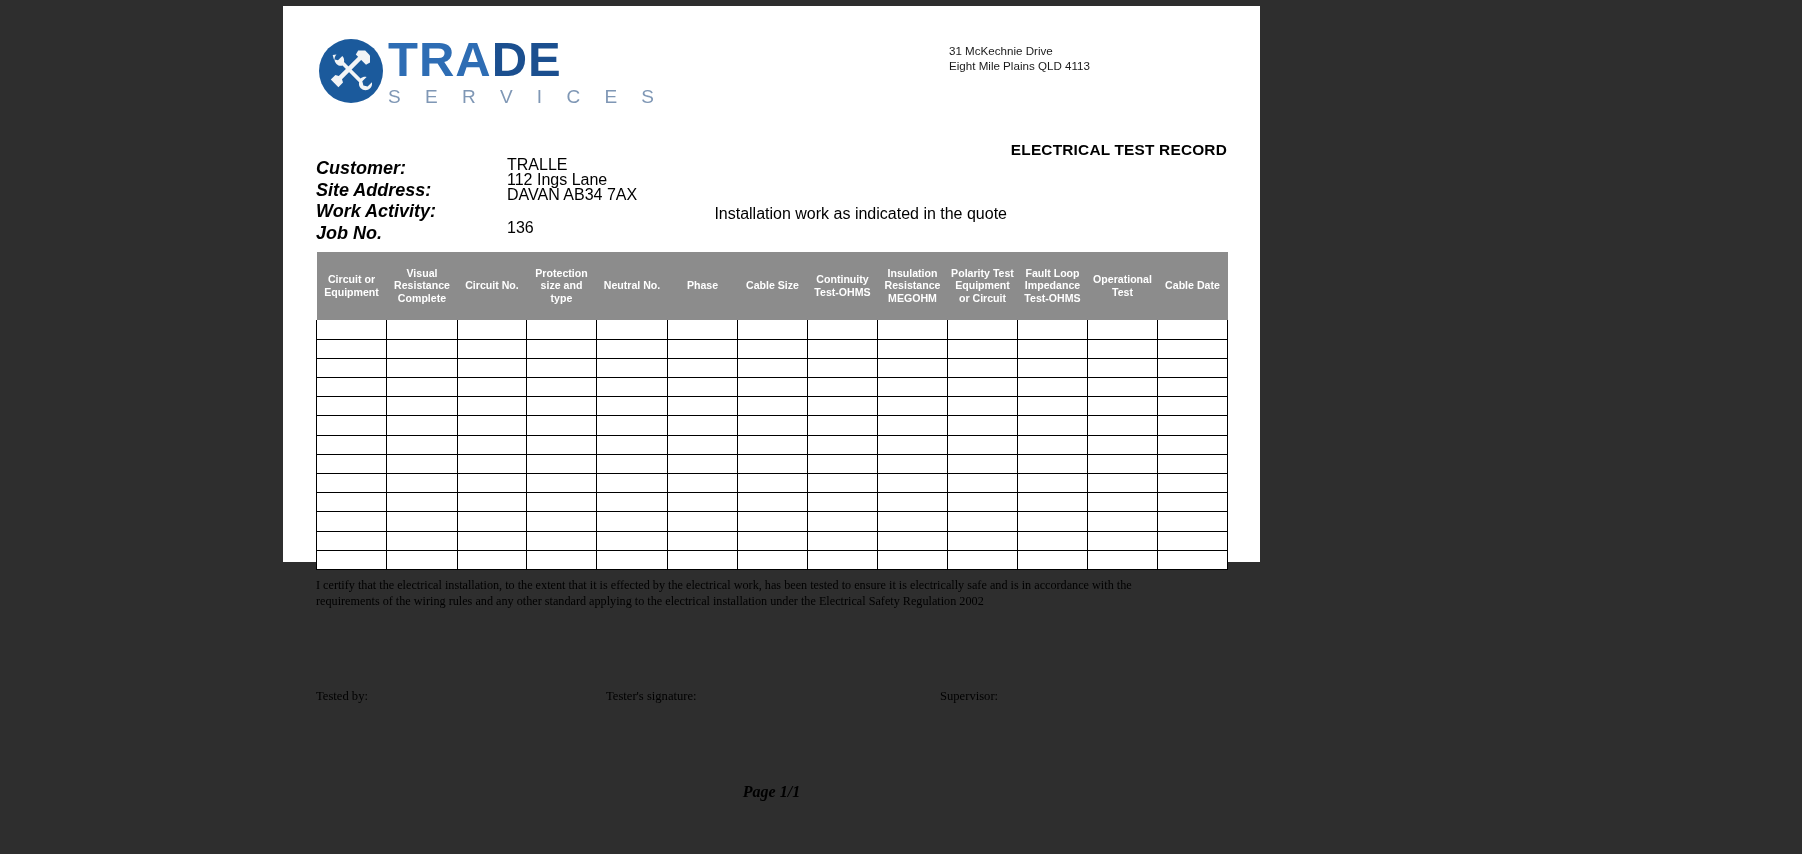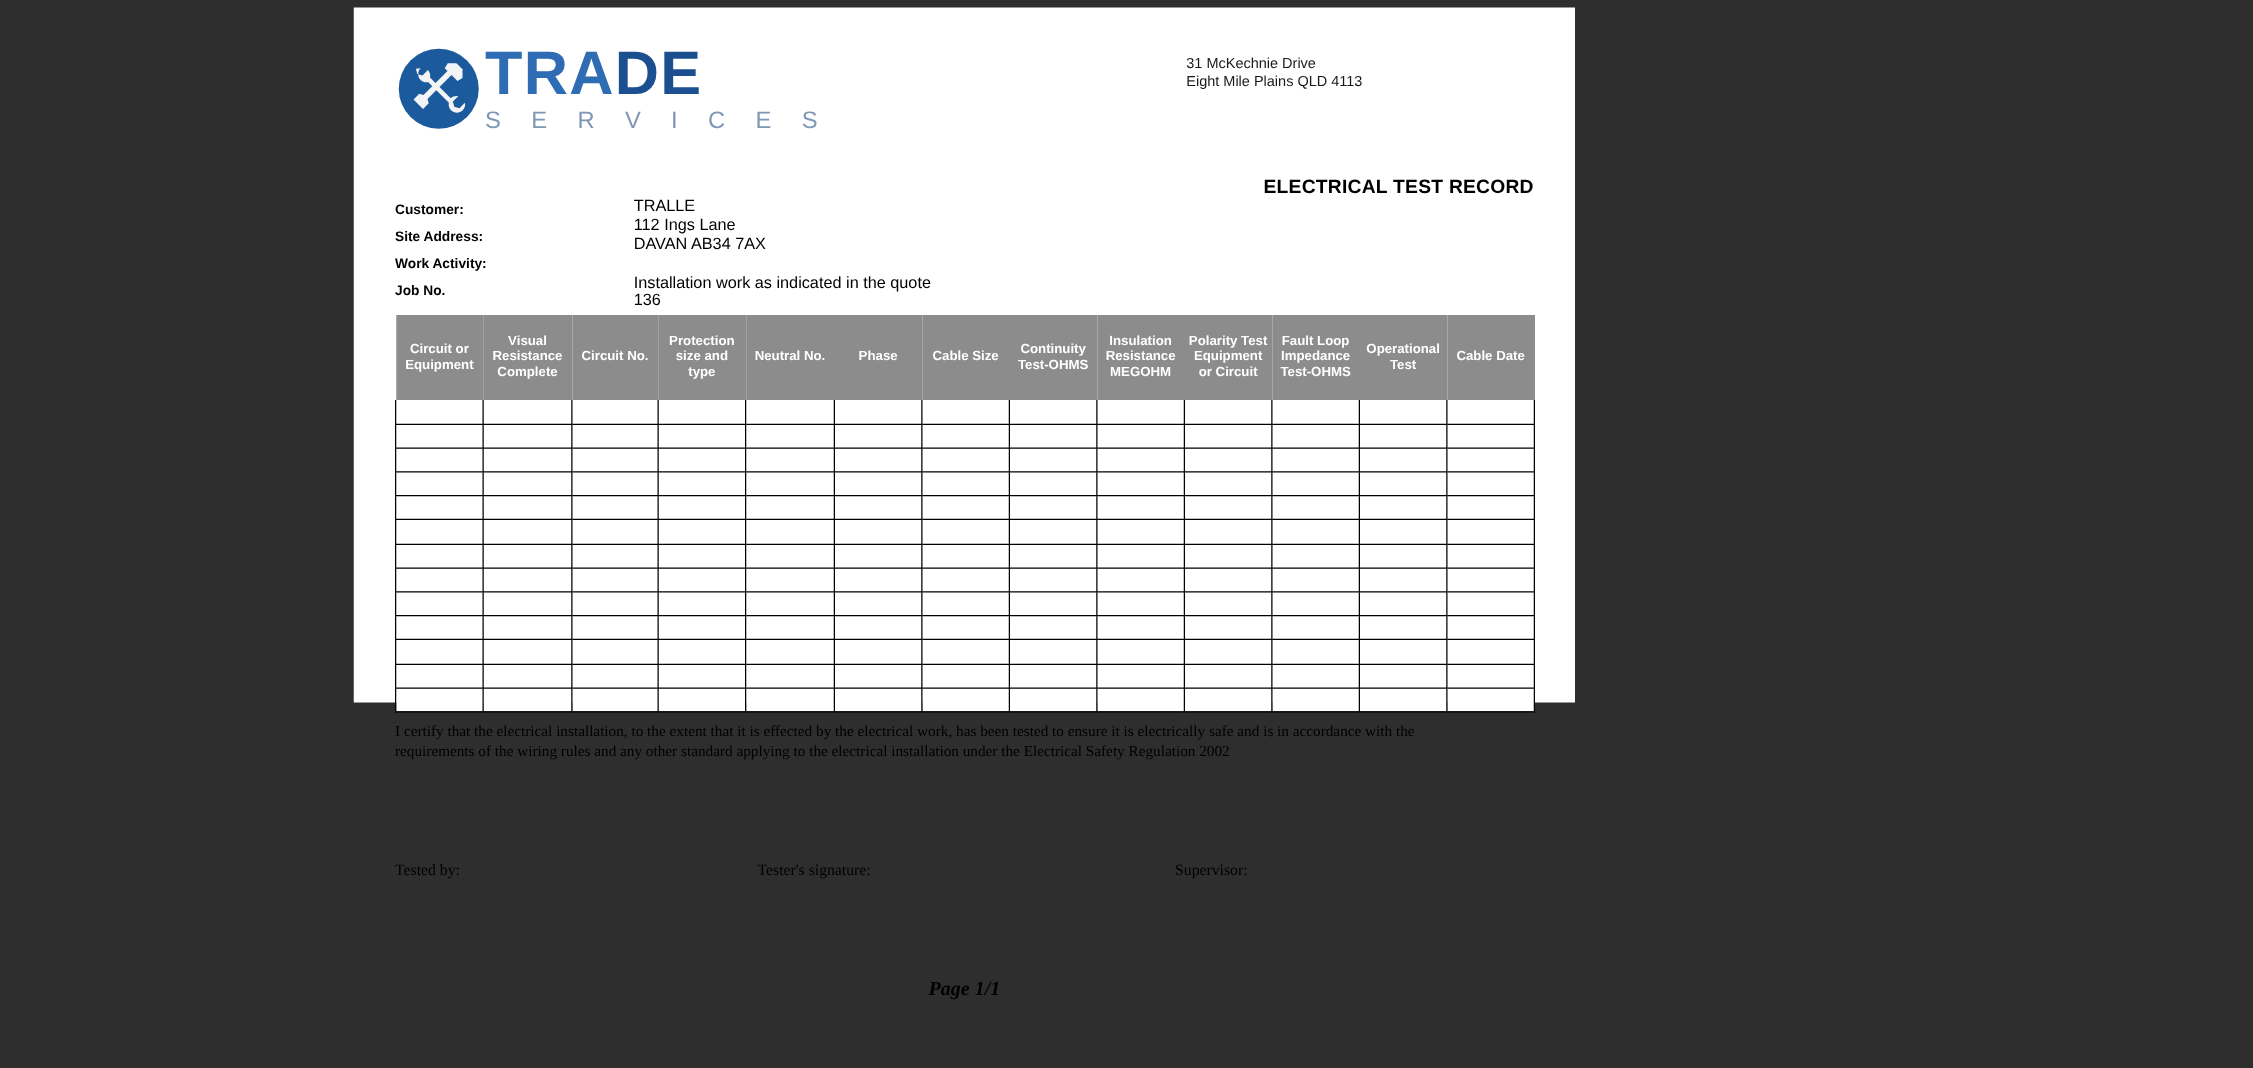--- a/index.html
+++ b/index.html
@@ -108,38 +108,39 @@
     position: absolute;
     left: 33px;
     top: 152px;
     width: 700px;
   }
   .info-labels {
     position: absolute;
     left: 0;
     top: 0;
     width: 180px;
-    font-size: 11px;
+    font-size: 18px;
     font-weight: 700;
     color: #000;
     line-height: 21.6px;
+    font-style: italic;
   }
   .info-values {
     position: absolute;
     left: 191px;
     top: 0;
     width: 500px;
-    font-size: 13px;
+    font-size: 16px;
     font-weight: 400;
     color: #000;
     line-height: 14.6px;
   }
   .iv-row { height: 14.6px; white-space: nowrap; }
   .iv-gap-a { margin-top: 0.8px; }
-  .iv-gap-b { margin-top: 16px; }
+  .iv-gap-b { margin-top: 4px; text-align: right; }
 
   
   .test-table {
     position: absolute;
     left: 33px;
     top: 246px;
     width: 911px;
     border-collapse: collapse;
     table-layout: fixed;
   }

